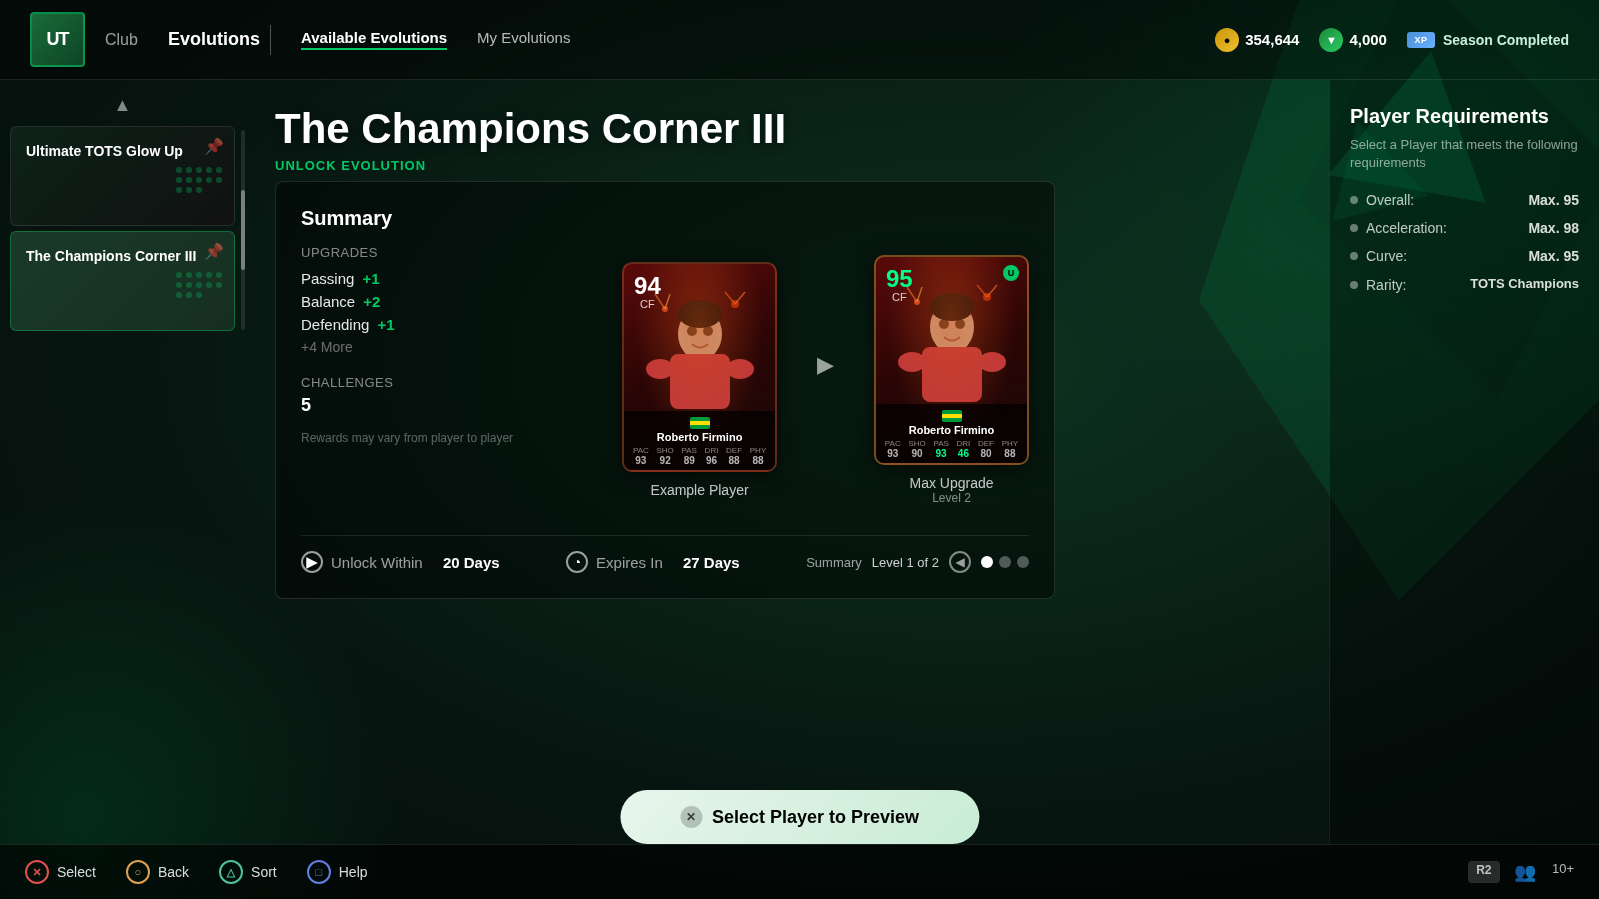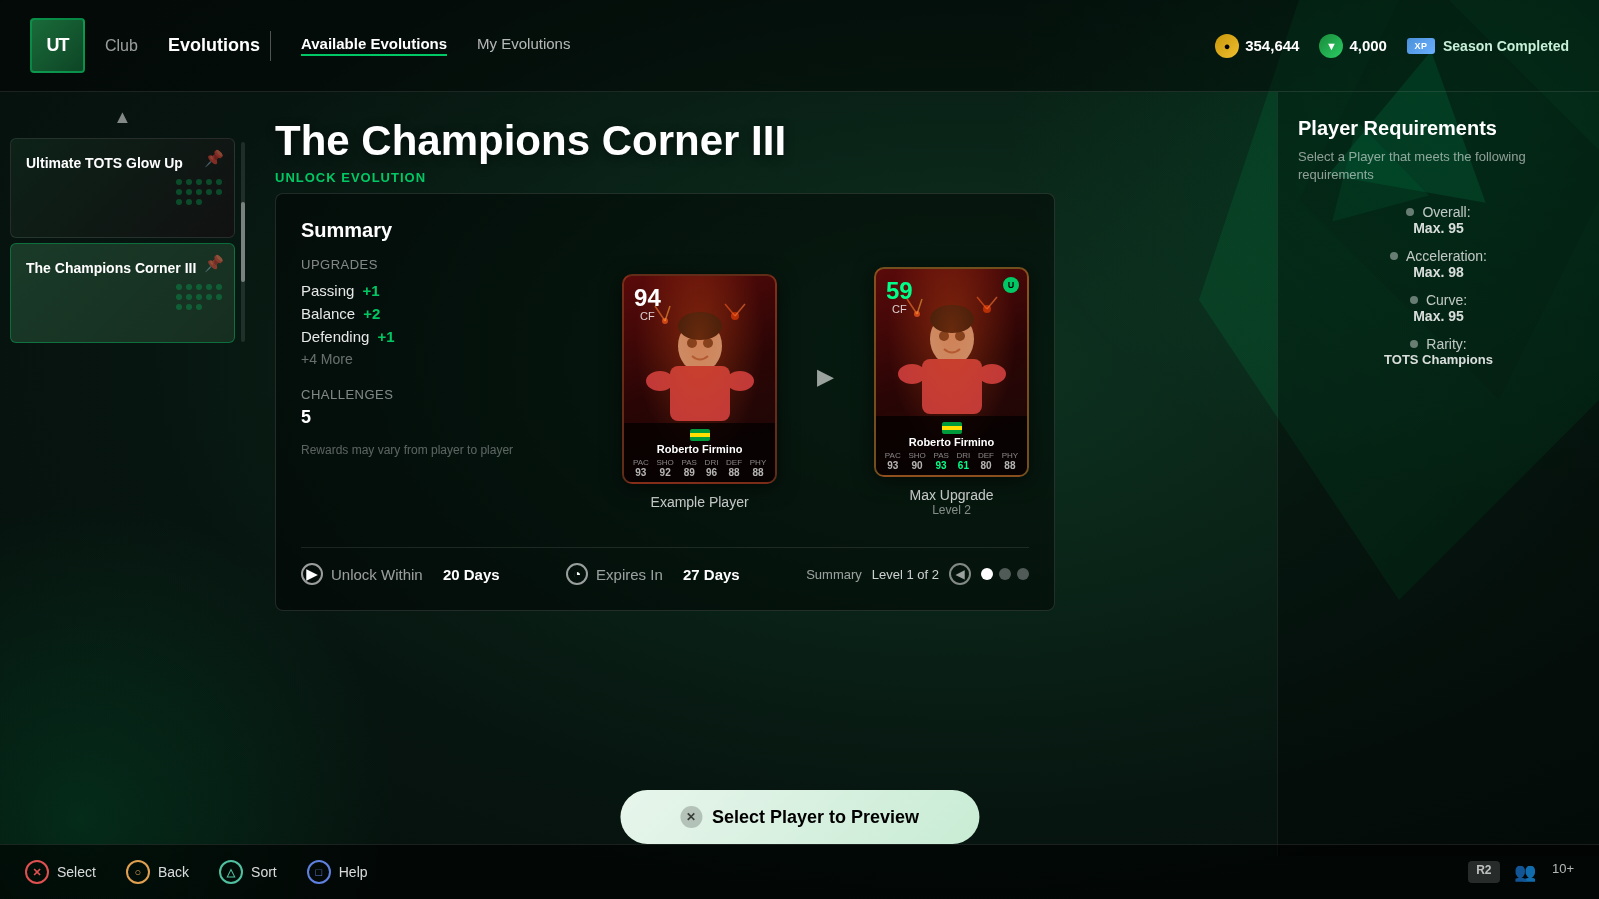--- a/index.html
+++ b/index.html
@@ -65,21 +65,21 @@
       background: radial-gradient(ellipse at 20% 80%, rgba(0,150,80,0.2) 0%, transparent 70%);
     }
 
     
     .header {
       position: relative;
       z-index: 10;
       display: flex;
       align-items: center;
       padding: 0 30px;
-      height: 92px;
+      height: 80px;
       background: rgba(0,0,0,0.4);
       border-bottom: 1px solid rgba(255,255,255,0.1);
     }
     .ut-logo {
       width: 55px;
       height: 55px;
       background: linear-gradient(135deg, #1a6b3a, #0d4525);
       border: 2px solid rgba(0,200,100,0.5);
       border-radius: 4px;
       display: flex;
@@ -544,21 +544,21 @@
       border: 2px solid rgba(255,255,255,0.5);
       display: flex;
       align-items: center;
       justify-content: center;
       font-size: 12px;
       color: rgba(255,255,255,0.6);
     }
 
     
     .right-panel {
-      width: 322px;
+      width: 270px;
       flex-shrink: 0;
       padding: 25px 20px;
       background: rgba(0,0,0,0.35);
       border-left: 1px solid rgba(255,255,255,0.08);
     }
     .req-title {
       font-size: 20px;
       font-weight: 700;
       margin-bottom: 8px;
     }
@@ -567,21 +567,20 @@
       color: rgba(255,255,255,0.55);
       margin-bottom: 20px;
       line-height: 1.4;
     }
     .req-row {
       display: flex;
       align-items: center;
       justify-content: space-between;
       margin-bottom: 12px;
       font-size: 14px;
-      flex-direction: column;
     }
     .req-left {
       display: flex;
       align-items: center;
       gap: 8px;
       color: rgba(255,255,255,0.75);
     }
     .req-dot {
       width: 8px;
       height: 8px;
@@ -893,21 +892,21 @@
             <div class="card-label">Example Player</div>
           </div>
 
           <div class="arrow-between">▶</div>
 
           <div class="player-card-wrap">
             <div class="player-card max">
               <div class="card-fireworks"></div>
               <div class="upgrade-badge">U</div>
               <div class="card-rating-badge">
-                <div class="card-rating" style="color:#00ff88">59</div>
+                <div class="card-rating" style="color:#00ff88">95</div>
                 <div class="card-position">CF</div>
               </div>
               <div class="card-face">
                 <svg class="card-face-svg" viewBox="0 0 120 150" xmlns="http://www.w3.org/2000/svg">
                   <ellipse cx="60" cy="45" rx="22" ry="26" fill="#c8a080"></ellipse>
                   <rect x="30" y="65" width="60" height="55" rx="8" fill="#c0383a"></rect>
                   <ellipse cx="20" cy="80" rx="14" ry="10" fill="#c0383a"></ellipse>
                   <ellipse cx="100" cy="80" rx="14" ry="10" fill="#c0383a"></ellipse>
                   <ellipse cx="52" cy="42" rx="5" ry="5" fill="#5a3a20"></ellipse>
                   <ellipse cx="68" cy="42" rx="5" ry="5" fill="#5a3a20"></ellipse>
@@ -932,21 +931,21 @@
                   <div class="card-stat-col">
                       <div class="card-stat-label">SHO</div>
                       <div class="card-stat-val">90</div>
                     </div>
                   <div class="card-stat-col">
                       <div class="card-stat-label">PAS</div>
                       <div class="card-stat-val" style="color:#00ff88">93</div>
                     </div>
                   <div class="card-stat-col">
                       <div class="card-stat-label">DRI</div>
-                      <div class="card-stat-val" style="color:#00ff88">61</div>
+                      <div class="card-stat-val" style="color:#00ff88">46</div>
                     </div>
                   <div class="card-stat-col">
                       <div class="card-stat-label">DEF</div>
                       <div class="card-stat-val">80</div>
                     </div>
                   <div class="card-stat-col">
                       <div class="card-stat-label">PHY</div>
                       <div class="card-stat-val">88</div>
                     </div>
                 </div>

